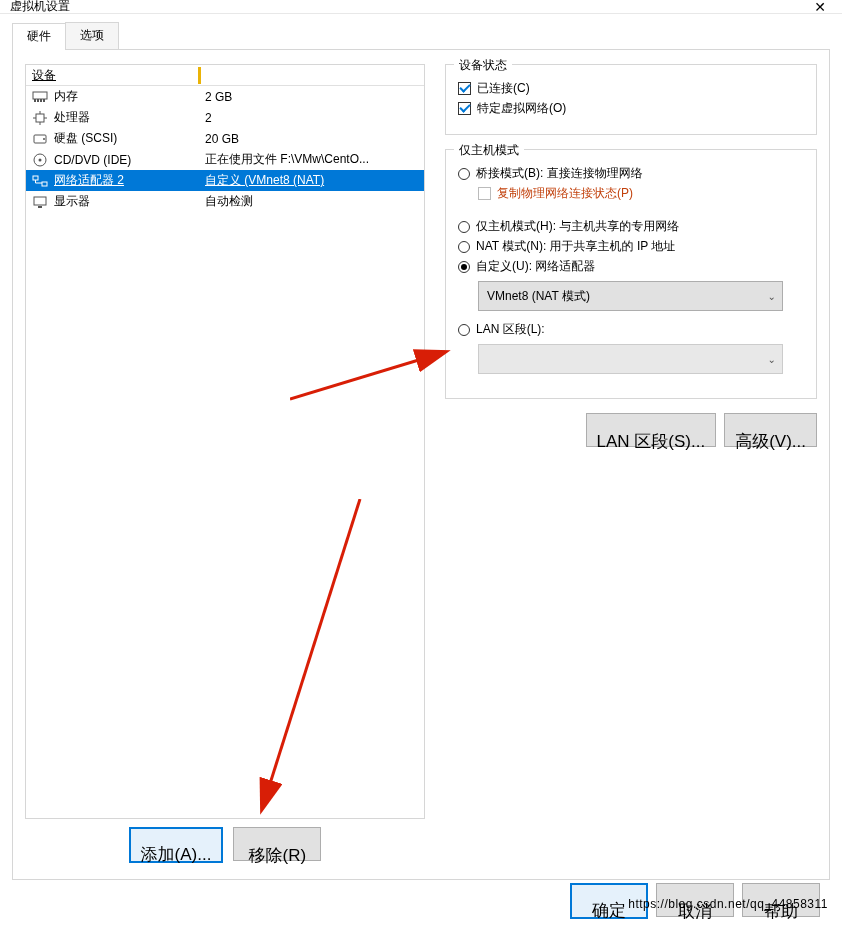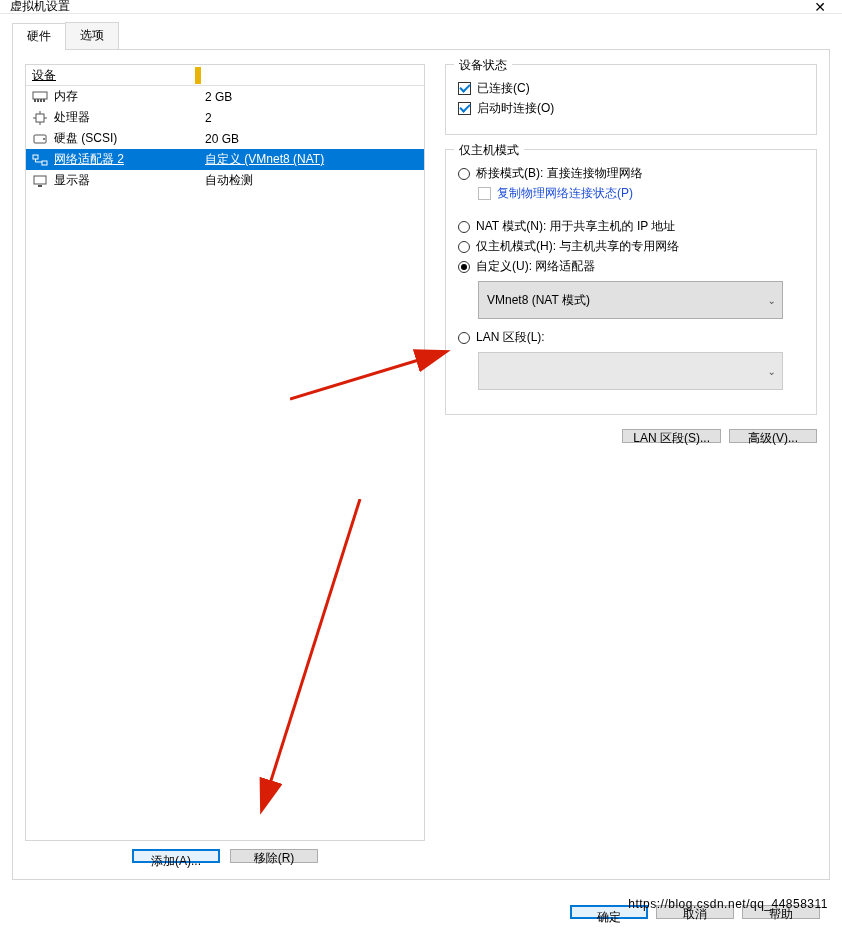--- a/index.html
+++ b/index.html
@@ -93,21 +93,21 @@
     white-space: nowrap;
     overflow: hidden;
   }
   .dl-header .col2, .dl-row .col2 {
     flex: 1;
     padding-left: 4px;
     white-space: nowrap;
     overflow: hidden;
     text-overflow: ellipsis;
   }
-  .dl-header .col1 { border-right: 6px solid #eab308; text-decoration: underline; }
+  .dl-header .col1 { border-right: 3px solid #eab308; text-decoration: underline; }
   .dl-row.selected {
     background: #0078d7;
     color: #fff;
     text-decoration: underline;
   }
   .dl-row .icon {
     width: 16px;
     height: 14px;
     display: inline-flex;
     align-items: center;
@@ -119,23 +119,23 @@
     display: flex;
     justify-content: center;
     gap: 10px;
     margin-top: 8px;
   }
   .btn {
     min-width: 88px;
     height: 14px;
     border: 1px solid #adadad;
     background: #e1e1e1;
-    font-size: 12px;
+    font-size: 17px;
     cursor: pointer;
-    padding: 0 10px;
+    padding: 16px 10px;
     font-family: inherit;
   }
   .btn.highlight {
     border: 2px solid #0078d7;
     background: #e5f1fb;
     line-height: 20px;
   }
   
   .right-col {
     flex: 1;
@@ -172,24 +172,24 @@
     width: 8px; height: 4px; border-left: 2px solid #0078d7; border-bottom: 2px solid #0078d7; transform: rotate(-45deg); margin-top: -3px;
   }
   .cb.disabled { border-color: #bbb; }
   .rb {
     width: 12px; height: 12px; border: 1px solid #333; border-radius: 50%; display: inline-flex; align-items: center; justify-content: center; background: #fff;
   }
   .rb.checked::after {
     content: ""; width: 6px; height: 6px; background: #000; border-radius: 50%;
   }
   .indent { margin-left: 20px; }
-  .txt-disabled { color: #1d4ed8; }
+  .txt-disabled { color: #c2410c; }
   .select {
     width: 305px;
-    height: 38px;
+    height: 30px;
     border: 1px solid #adadad;
     background: #e1e1e1;
     display: flex;
     align-items: center;
     justify-content: space-between;
     padding: 0 6px 0 8px;
     margin: 6px 0 10px 20px;
     cursor: pointer;
   }
   .select.disabled {
@@ -297,20 +297,32 @@
               <svg width="14" height="12" viewBox="0 0 14 12">
                   <rect x="1" y="2" width="12" height="8" rx="1" fill="none" stroke="#555"></rect>
                   <circle cx="11" cy="6" r="1" fill="#555"></circle>
                 </svg>
             </span>
             <span>硬盘 (SCSI)</span>
           </div>
           <div class="col2">20 GB</div>
         </div>
 
+        <div class="dl-row">
+          <div class="col1">
+            <span class="icon">
+              <svg width="14" height="14" viewBox="0 0 14 14">
+                  <circle cx="7" cy="7" r="6" fill="none" stroke="#555"></circle>
+                  <circle cx="7" cy="7" r="1.5" fill="#555"></circle>
+                </svg>
+            </span>
+            <span>CD/DVD (IDE)</span>
+          </div>
+          <div class="col2">正在使用文件 F:\VMw\CentO...</div>
+        </div>
 
         <div class="dl-row selected">
           <div class="col1">
             <span class="icon">
               <svg width="16" height="12" viewBox="0 0 16 12">
                   <rect x="1" y="1" width="5" height="4" fill="none" stroke="#fff"></rect>
                   <rect x="10" y="7" width="5" height="4" fill="none" stroke="#fff"></rect>
                   <path d="M3.5 5 V8 H10" fill="none" stroke="#fff"></path>
                 </svg>
             </span>
@@ -342,45 +354,45 @@
     <div class="right-col">
 
       <div class="group">
         <span class="legend">设备状态</span>
         <div class="cb-row">
           <span class="cb checked"></span>
           <span>已连接(C)</span>
         </div>
         <div class="cb-row">
           <span class="cb checked"></span>
-          <span>启动时连接(O)</span>
+          <span>特定虚拟网络(O)</span>
         </div>
       </div>
 
       <div class="group">
         <span class="legend">仅主机模式</span>
 
         <div class="rb-row">
           <span class="rb"></span>
           <span>桥接模式(B): 直接连接物理网络</span>
         </div>
         <div class="cb-row indent">
           <span class="cb disabled"></span>
           <span class="txt-disabled">复制物理网络连接状态(P)</span>
         </div>
 
         <div style="height:10px"></div>
 
         <div class="rb-row">
           <span class="rb"></span>
-          <span>NAT 模式(N): 用于共享主机的 IP 地址</span>
+          <span>仅主机模式(H): 与主机共享的专用网络</span>
         </div>
         <div class="rb-row">
           <span class="rb"></span>
-          <span>仅主机模式(H): 与主机共享的专用网络</span>
+          <span>NAT 模式(N): 用于共享主机的 IP 地址</span>
         </div>
         <div class="rb-row">
           <span class="rb checked"></span>
           <span>自定义(U): 网络适配器</span>
         </div>
         <div class="select">
           <span>VMnet8 (NAT 模式)</span>
           <span class="chev">⌄</span>
         </div>
 

